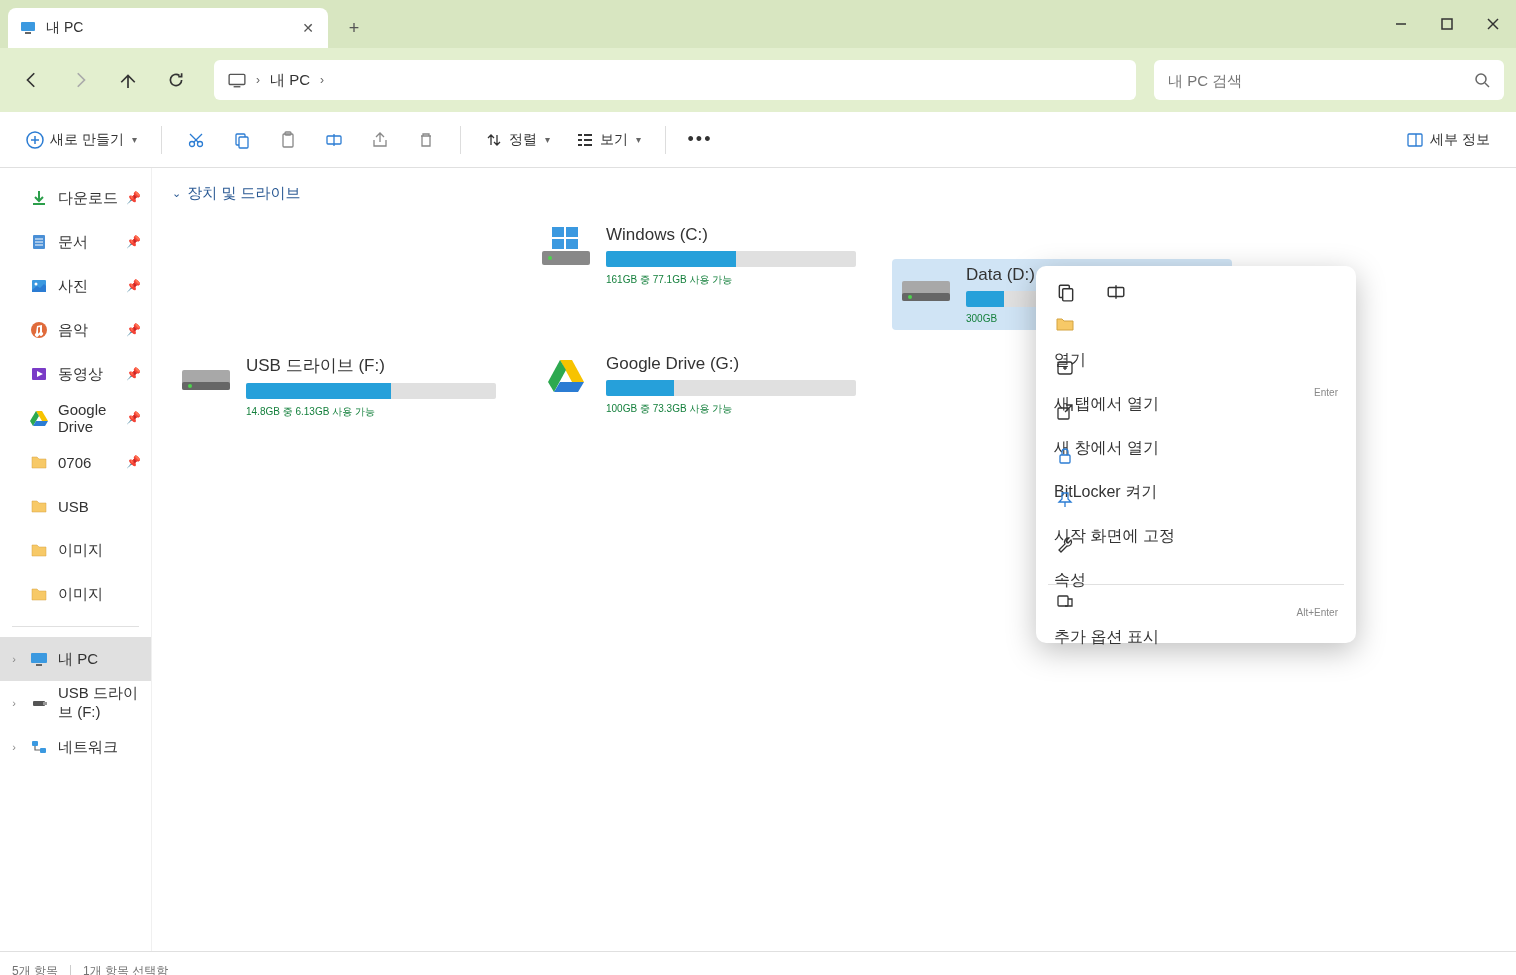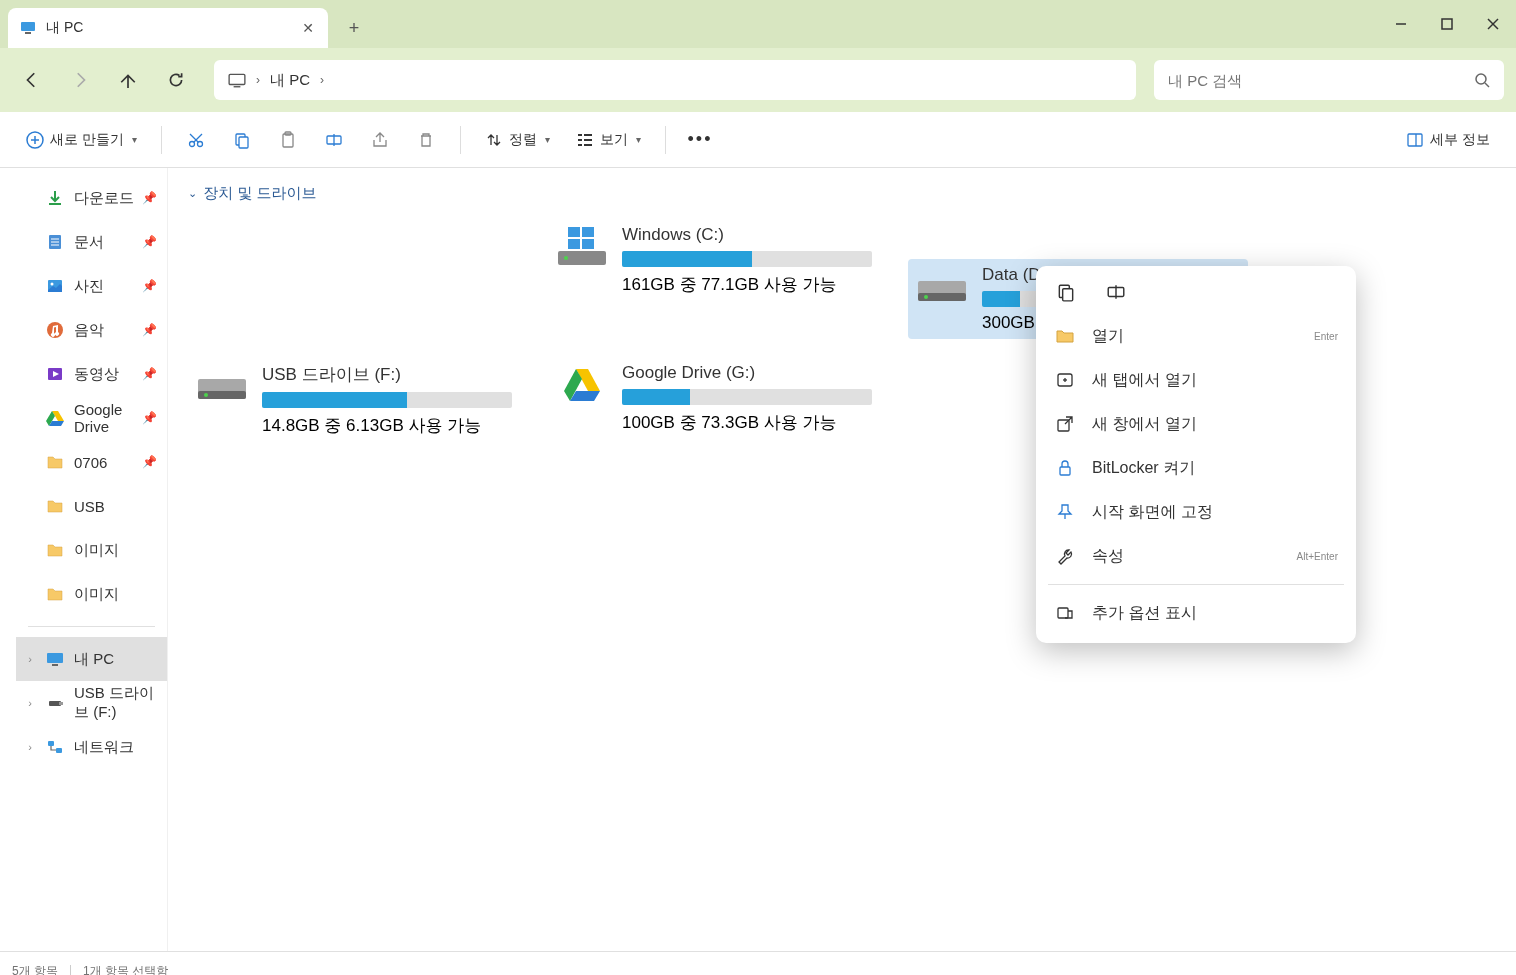--- a/index.html
+++ b/index.html
@@ -29,48 +29,48 @@
 
 .toolbar { height: 56px; background: #fff; border-bottom: 1px solid #e0e0e0; display: flex; align-items: center; padding: 4px 16px; gap: 6px; }
 .tbtn { height: 36px; padding: 0 10px; display: flex; align-items: center; gap: 6px; cursor: pointer; border-radius: 4px; color: #333; font-size: 14px; }
 .tbtn.iconbtn { width: 40px; justify-content: center; padding: 0; }
 .tsep { width: 1px; height: 28px; background: #ddd; margin: 0 8px; }
 .tspacer { flex: 1; }
 .chevdown { font-size: 10px; color: #666; margin-left: 2px; }
 
 
 .main { display: flex; height: calc(975px - 48px - 64px - 56px - 24px); }
-.sidebar { width: 152px; background: #fff; overflow-y: auto; padding-top: 8px; position: relative; border-right: 1px solid #f0f0f0; margin-left: 16px; }
+.sidebar { width: 152px; background: #fff; overflow-y: auto; padding-top: 8px; position: relative; border-right: 1px solid #f0f0f0; }
 .sidebar::-webkit-scrollbar { width: 12px; }
 .sidebar::-webkit-scrollbar-thumb { background: #bbb; border-radius: 6px; }
 .sb-item { height: 44px; display: flex; align-items: center; padding: 0 8px 0 30px; gap: 10px; cursor: pointer; font-size: 15px; color: #333; position: relative; }
 .sb-item.selected { background: #e0e0e0; }
 .sb-item .pin { position: absolute; right: 10px; color: #888; font-size: 12px; }
 .sb-item .expand { position: absolute; left: 6px; color: #888; font-size: 11px; width: 16px; text-align: center; }
 .sb-icon { width: 18px; height: 18px; flex-shrink: 0; }
 .sb-divider { height: 1px; background: #e0e0e0; margin: 10px 12px; }
 
 .content { flex: 1; background: #fff; padding: 16px 20px; overflow-y: auto; position: relative; }
 .group-header { font-size: 15px; color: #2b5a94; margin-bottom: 16px; display: flex; align-items: center; gap: 6px; cursor: pointer; }
 .group-header .chev { font-size: 11px; }
 .drives { display: grid; grid-template-columns: repeat(3, 340px); gap: 18px 20px; }
 .drive { display: flex; align-items: flex-start; gap: 12px; padding: 6px; border-radius: 4px; cursor: pointer; }
 .drive.selected { background: #d0e4f5; margin-top: 40px; }
 .drive-icon { width: 56px; height: 44px; flex-shrink: 0; }
 .drive-info { flex: 1; }
 .drive-name { font-size: 17px; color: #333; margin-bottom: 6px; }
 .drive-bar { width: 250px; height: 16px; background: #e0e0e0; border-radius: 2px; overflow: hidden; margin-bottom: 6px; }
 .drive-fill { height: 100%; background: #26a0da; }
-.drive-text { font-size: 17px; color: #000000; }
+.drive-text { font-size: 10px; color: #15803d; }
 
 
 .ctxmenu { position: absolute; top: 266px; left: 1036px; width: 320px; background: #fff; border-radius: 10px; box-shadow: 0 8px 30px rgba(0,0,0,0.25); padding: 8px 0; z-index: 100; }
 .ctx-iconrow { display: flex; padding: 6px 18px 10px; gap: 26px; }
 .ctx-topicon { width: 24px; height: 24px; cursor: pointer; color: #333; display: flex; align-items: center; justify-content: center; }
-.ctx-item { height: 44px; display: flex; align-items: center; padding: 0 18px; gap: 16px; cursor: pointer; font-size: 16px; color: #333; }
+.ctx-item { height: 44px; display: flex; align-items: flex-start; padding: 0 18px; gap: 16px; cursor: pointer; font-size: 16px; color: #333; flex-direction: column; }
 .ctx-item.highlighted { border: 3px solid #e03030; }
 .ctx-item .ctx-ico { width: 22px; height: 22px; display: flex; align-items: center; justify-content: center; color: #333; }
 .ctx-item .ctx-shortcut { margin-left: auto; font-size: 10px; color: #888; }
 .ctx-sep { height: 1px; background: #e0e0e0; margin: 6px 12px; }
 
 
 .statusbar { height: 40px; background: #fff; border-top: 1px solid #e0e0e0; display: flex; align-items: center; padding: 0 12px; font-size: 12px; color: #737373; gap: 6px; }
 .statusbar .ssep { width: 1px; height: 14px; background: #ccc; margin: 0 6px; }
 
 

